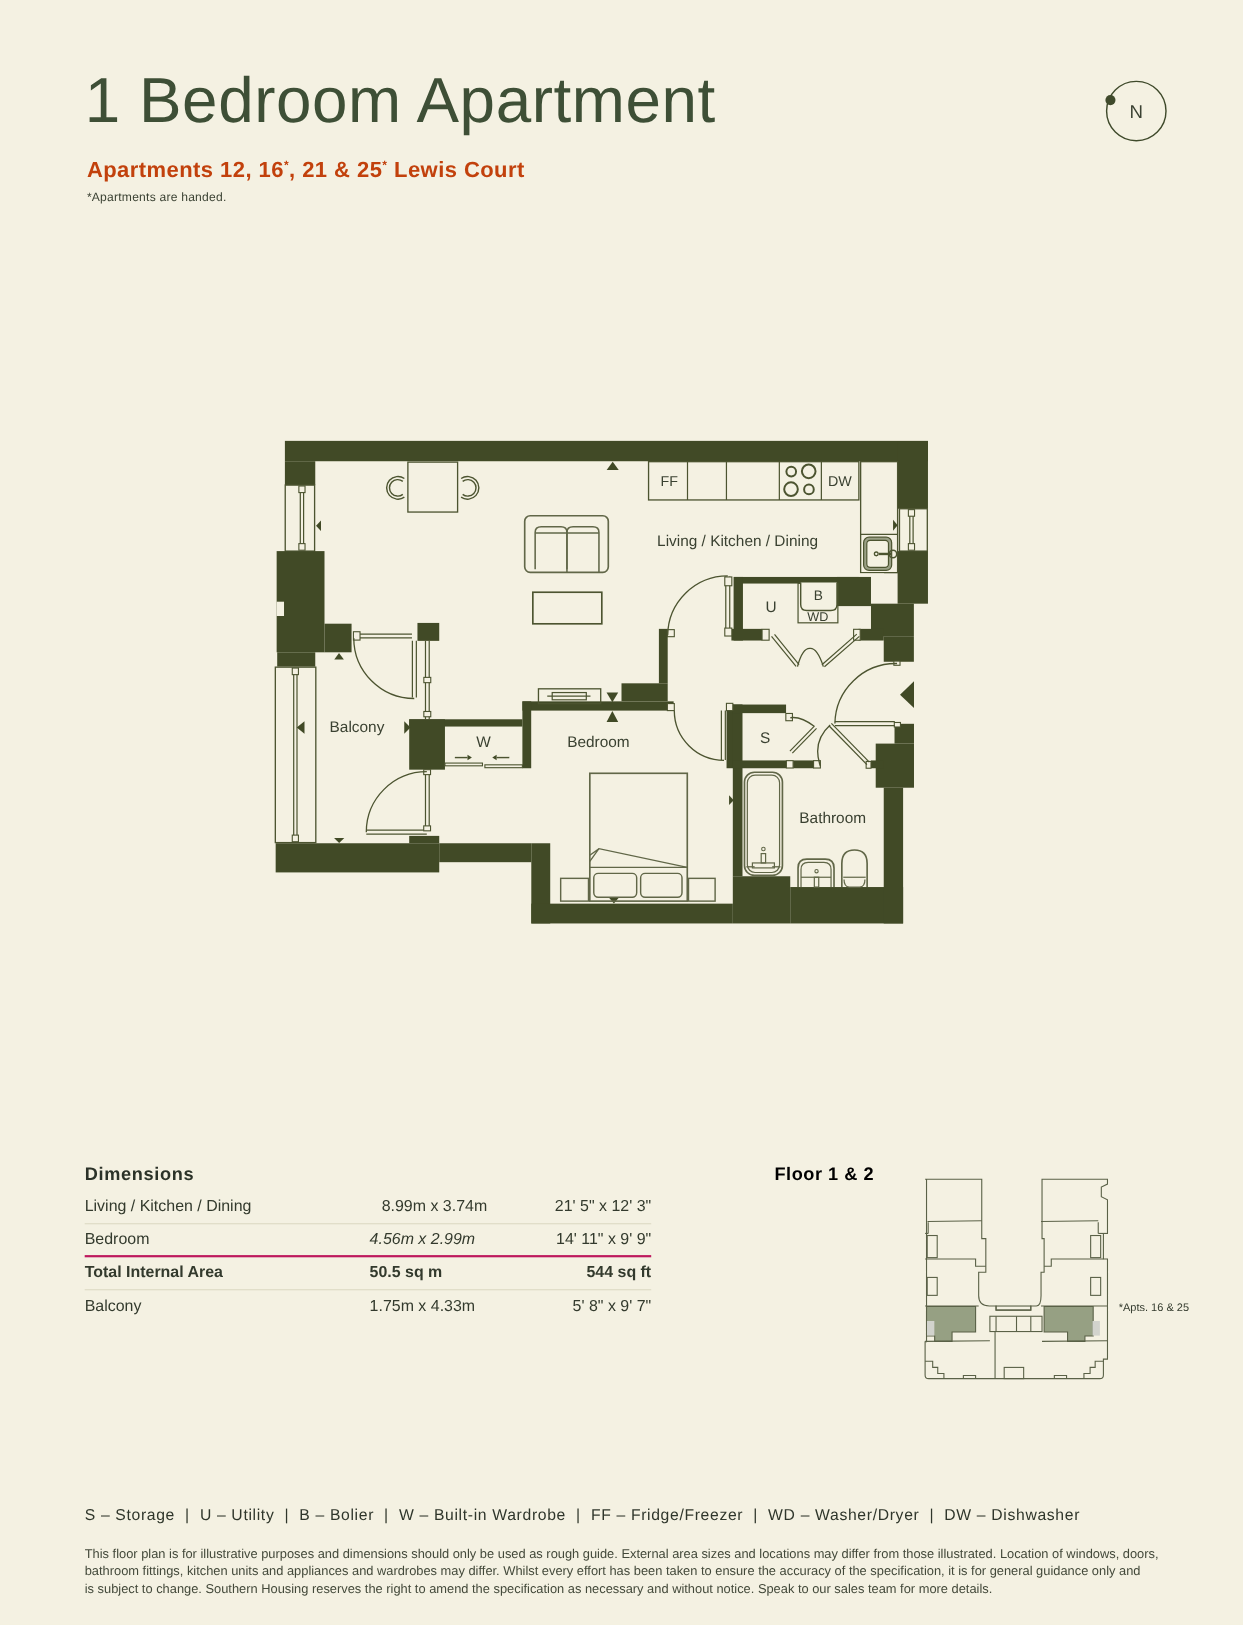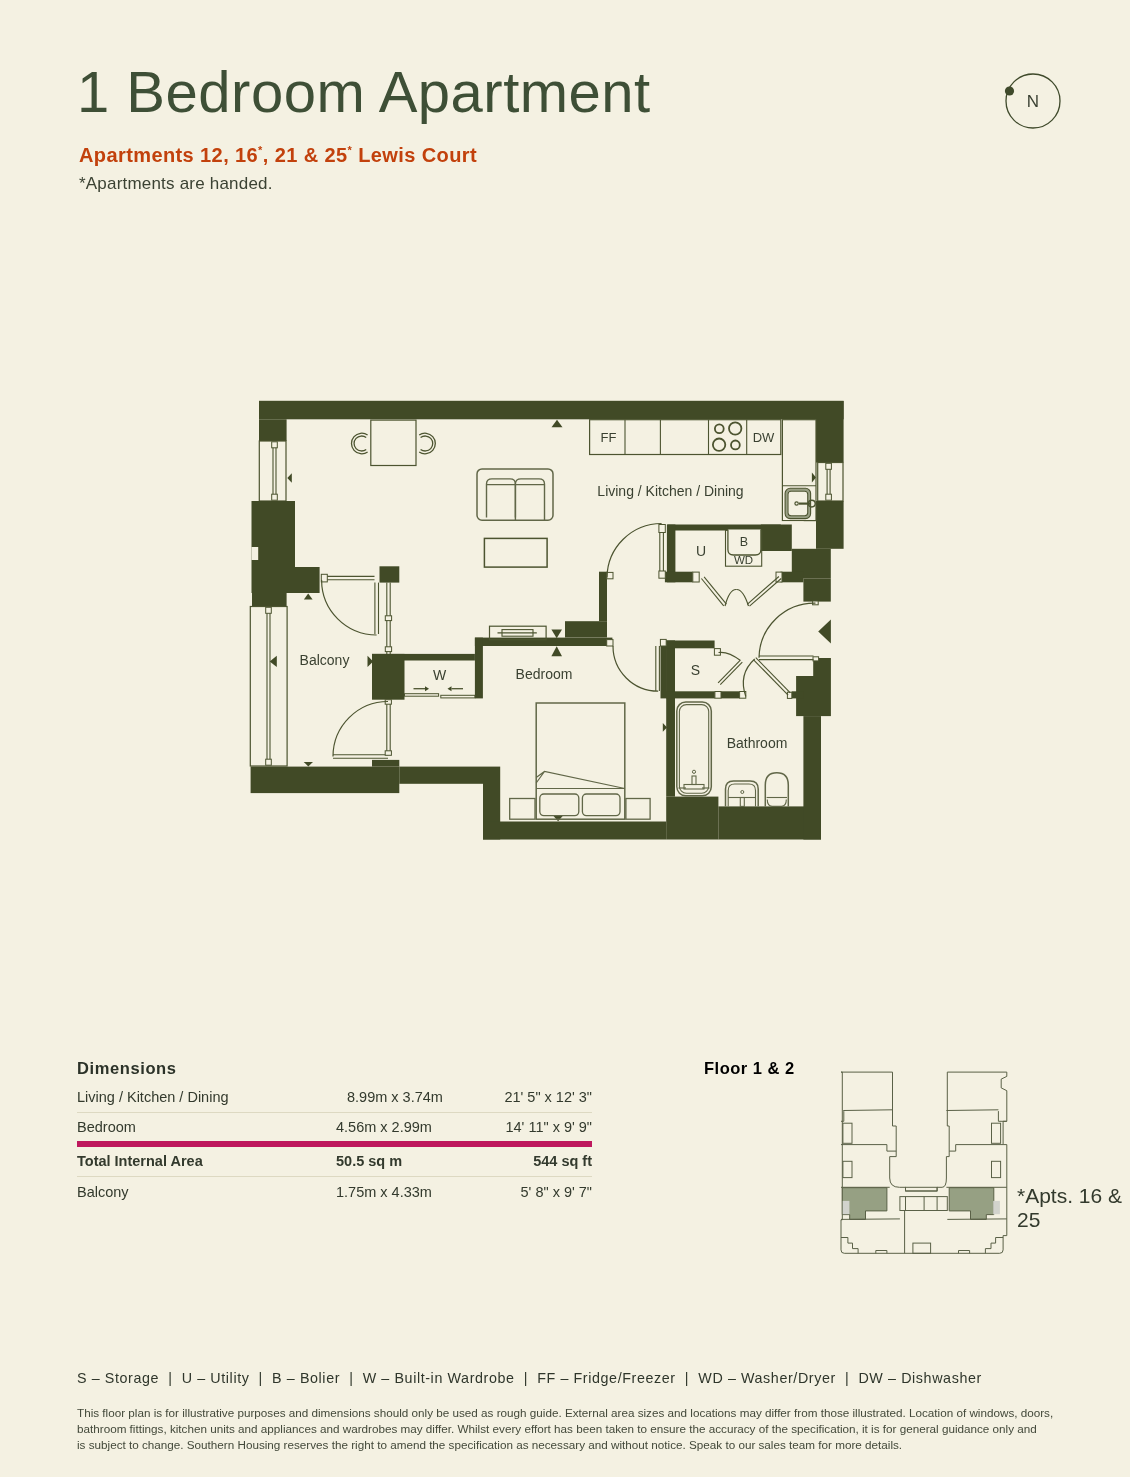--- a/index.html
+++ b/index.html
@@ -6,21 +6,21 @@
   body{width:1130px;height:1477px;background:#f4f1e2;font-family:"Liberation Sans",sans-serif;position:relative;overflow:hidden;}
   .abs{position:absolute;}
 </style>
 </head>
 <body>
 
 <div class="abs" style="left:77px;top:58px;font-family:Liberation Sans, sans-serif;font-size:58px;color:#3e4f36;letter-spacing:0.5px;">1 Bedroom Apartment</div>
 
 <div class="abs" style="left:79px;top:144px;font-size:20px;font-weight:bold;color:#c2410c;letter-spacing:0.4px;">Apartments 12, 16<sup style="font-size:11px;">*</sup>, 21 &amp; 25<sup style="font-size:11px;">*</sup> Lewis Court</div>
 
-<div class="abs" style="left:79px;top:174px;font-size:17px;color:#3b4233;letter-spacing:0.2px;">*Apartments are handed.</div>
+<div class="abs" style="left:79px;top:174px;font-size:11px;color:#3b4233;letter-spacing:0.2px;">*Apartments are handed.</div>
 
 <svg class="abs" style="left:996px;top:64px;" width="74" height="74" viewBox="0 0 74 74">
   <circle cx="37" cy="37" r="27" fill="none" stroke="#3f4a2b" stroke-width="1.3"></circle>
   <circle cx="13.5" cy="27" r="4.6" fill="#3f4a2b"></circle>
   <text x="37" y="43" font-size="17" fill="#3b4233" text-anchor="middle" font-family="Liberation Sans">N</text>
 </svg>
 
 <svg class="abs" style="left:0;top:0;" width="1130" height="1477" viewBox="0 0 1130 1477">
 <g id="plan">
 
@@ -426,34 +426,34 @@
 <div class="abs" style="left:77px;top:1059px;font-size:16.5px;font-weight:bold;color:#2b3228;letter-spacing:0.6px;">Dimensions</div>
 
 <div class="abs" style="left:77px;top:1084px;width:515px;font-size:14.5px;color:#333a2d;">
   <div style="position:relative;height:28px;">
       <span style="position:absolute;left:0;top:5px;">Living / Kitchen / Dining</span>
       <span style="position:absolute;left:270px;top:5px;">8.99m x 3.74m</span>
       <span style="position:absolute;right:0;top:5px;">21' 5" x 12' 3"</span>
     </div>
   <div style="border-top:1px solid #ddd9c2;position:relative;height:28px;">
       <span style="position:absolute;left:0;top:6px;">Bedroom</span>
-      <span style="position:absolute;left:259px;top:6px;">4.56m x 2.99m</span>
+      <span style="position:absolute;left:259px;top:6px;font-style:italic;">4.56m x 2.99m</span>
       <span style="position:absolute;right:0;top:6px;">14' 11" x 9' 9"</span>
     </div>
-  <div style="border-top:6px solid #be185d;position:relative;height:29px;font-weight:bold;">
+  <div style="border-top:2px solid #be185d;position:relative;height:29px;font-weight:bold;">
       <span style="position:absolute;left:0;top:6px;">Total Internal Area</span>
       <span style="position:absolute;left:259px;top:6px;">50.5 sq m</span>
       <span style="position:absolute;right:0;top:6px;">544 sq ft</span>
     </div>
   <div style="border-top:1px solid #ddd9c2;position:relative;height:29px;">
       <span style="position:absolute;left:0;top:7px;">Balcony</span>
       <span style="position:absolute;left:259px;top:7px;">1.75m x 4.33m</span>
       <span style="position:absolute;right:0;top:7px;">5' 8" x 9' 7"</span>
     </div>
 </div>
 
 <div class="abs" style="left:704px;top:1059px;font-size:16.5px;font-weight:bold;color:#000000;letter-spacing:0.5px;">Floor 1 &amp; 2</div>
 
-<div class="abs" style="left:1017px;top:1184px;font-size:21px;color:#333a2d;">*Apts. 16 &amp; 25</div>
+<div class="abs" style="left:1017px;top:1184px;font-size:10px;color:#333a2d;">*Apts. 16 &amp; 25</div>
 
 <div class="abs" style="left:77px;top:1370px;font-size:14.3px;color:#2f362b;letter-spacing:0.6px;">S – Storage&nbsp;&nbsp;|&nbsp;&nbsp;U – Utility&nbsp;&nbsp;|&nbsp;&nbsp;B – Bolier&nbsp;&nbsp;|&nbsp;&nbsp;W – Built-in Wardrobe&nbsp;&nbsp;|&nbsp;&nbsp;FF – Fridge/Freezer&nbsp;&nbsp;|&nbsp;&nbsp;WD – Washer/Dryer&nbsp;&nbsp;|&nbsp;&nbsp;DW – Dishwasher</div>
 
 <div class="abs" style="left:77px;top:1405px;width:1060px;font-size:11.7px;line-height:16px;color:#43493a;">This floor plan is for illustrative purposes and dimensions should only be used as rough guide. External area sizes and locations may differ from those illustrated. Location of windows, doors,<br>bathroom fittings, kitchen units and appliances and wardrobes may differ. Whilst every effort has been taken to ensure the accuracy of the specification, it is for general guidance only and<br>is subject to change. Southern Housing reserves the right to amend the specification as necessary and without notice. Speak to our sales team for more details.</div>
 
 </body></html>

